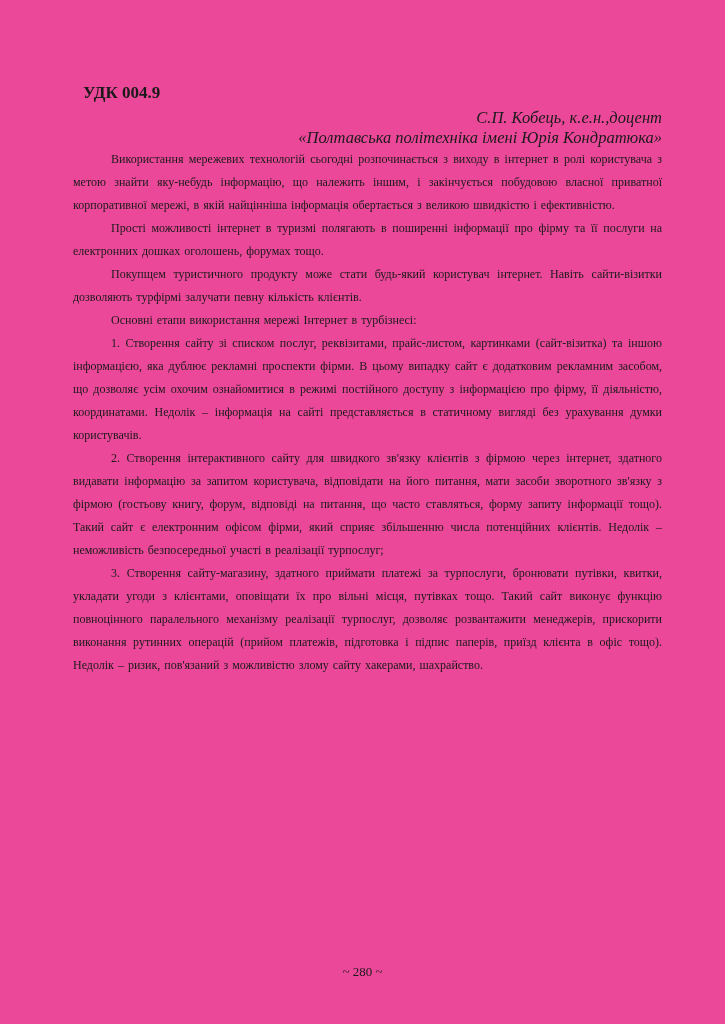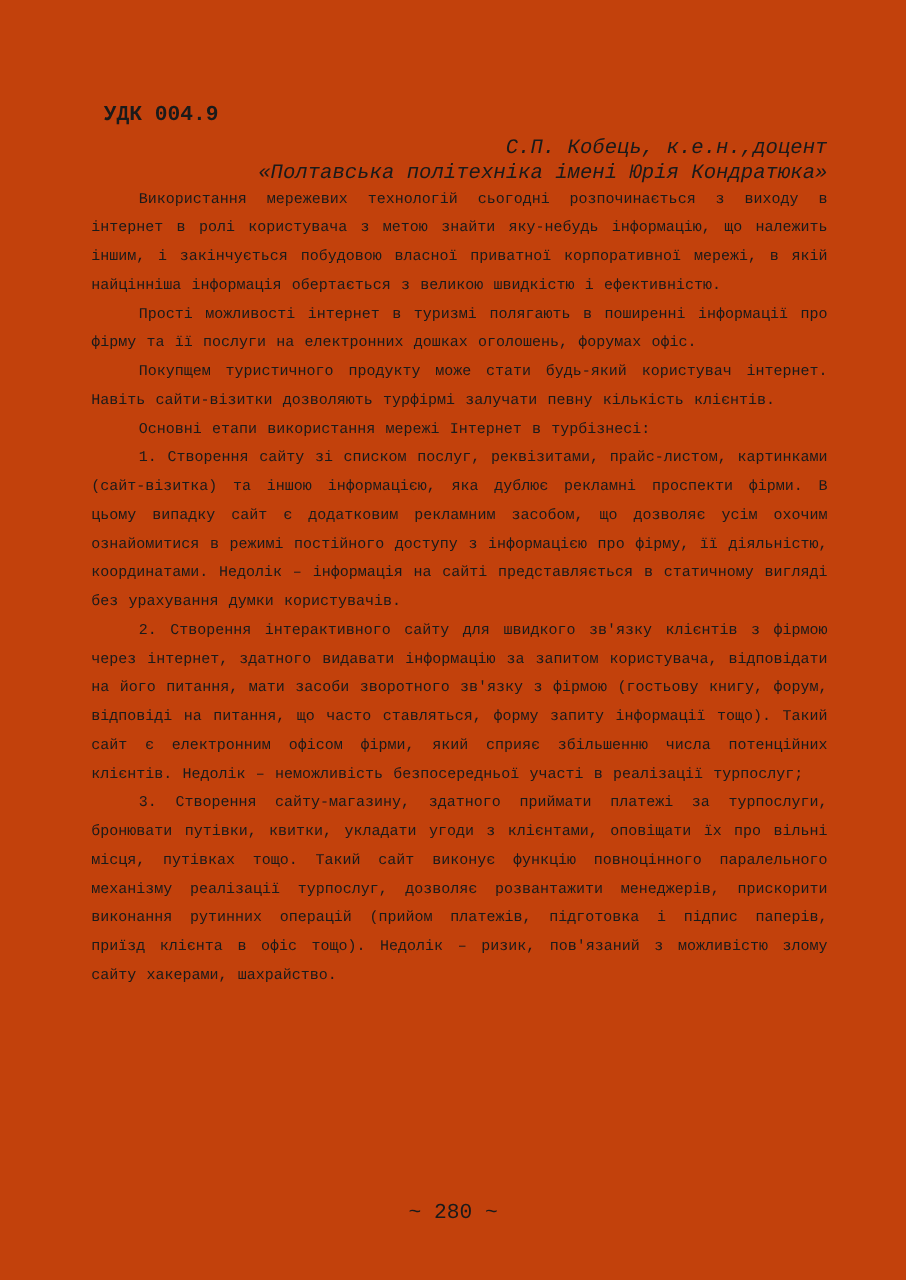--- a/index.html
+++ b/index.html
@@ -4,23 +4,23 @@
 <style>
   html, body {
     margin: 0;
     padding: 0;
     background: #ffffff;
   }
   .page {
     position: relative;
     width: 725px;
     height: 1024px;
-    background: #c2410c;
+    background: #ec4899;
     color: #1a1a1a;
-    font-family: Liberation Mono, monospace;
+    font-family: Liberation Serif, serif;
     overflow: hidden;
   }
   .content {
     position: absolute;
     left: 73px;
     top: 82px;
     width: 589px;
   }
   .udc {
     font-weight: bold;
@@ -51,40 +51,40 @@
     font-size: 12px;
     line-height: 23px;
     word-spacing: 1px;
   }
   .page-number {
     position: absolute;
     left: 0;
     right: 0;
     bottom: 44px;
     text-align: center;
-    font-size: 17px;
+    font-size: 13px;
   }
 </style>
 </head>
 <body>
 
 <div class="page">
   <div class="content">
 
     <div class="udc">УДК 004.9</div>
 
     <div class="byline">
       <div>С.П. Кобець, к.е.н.,доцент</div>
       <div>«Полтавська політехніка імені Юрія Кондратюка»</div>
     </div>
 
 
     <div class="body-text">
       <p>Використання мережевих технологій сьогодні розпочинається з виходу в інтернет в ролі користувача з метою знайти яку-небудь інформацію, що належить іншим, і закінчується побудовою власної приватної корпоративної мережі, в якій найцінніша інформація обертається з великою швидкістю і ефективністю.</p>
-      <p>Прості можливості інтернет в туризмі полягають в поширенні інформації про фірму та її послуги на електронних дошках оголошень, форумах офіс.</p>
+      <p>Прості можливості інтернет в туризмі полягають в поширенні інформації про фірму та її послуги на електронних дошках оголошень, форумах тощо.</p>
       <p>Покупщем туристичного продукту може стати будь-який користувач інтернет. Навіть сайти-візитки дозволяють турфірмі залучати певну кількість клієнтів.</p>
       <p>Основні етапи використання мережі Інтернет в турбізнесі:</p>
       <p>1. Створення сайту зі списком послуг, реквізитами, прайс-листом, картинками (сайт-візитка) та іншою інформацією, яка дублює рекламні проспекти фірми. В цьому випадку сайт є додатковим рекламним засобом, що дозволяє усім охочим ознайомитися в режимі постійного доступу з інформацією про фірму, її діяльністю, координатами. Недолік – інформація на сайті представляється в статичному вигляді без урахування думки користувачів.</p>
       <p>2. Створення інтерактивного сайту для швидкого зв'язку клієнтів з фірмою через інтернет, здатного видавати інформацію за запитом користувача, відповідати на його питання, мати засоби зворотного зв'язку з фірмою (гостьову книгу, форум, відповіді на питання, що часто ставляться, форму запиту інформації тощо). Такий сайт є електронним офісом фірми, який сприяє збільшенню числа потенційних клієнтів. Недолік – неможливість безпосередньої участі в реалізації турпослуг;</p>
       <p>3. Створення сайту-магазину, здатного приймати платежі за турпослуги, бронювати путівки, квитки, укладати угоди з клієнтами, оповіщати їх про вільні місця, путівках тощо. Такий сайт виконує функцію повноцінного паралельного механізму реалізації турпослуг, дозволяє розвантажити менеджерів, прискорити виконання рутинних операцій (прийом платежів, підготовка і підпис паперів, приїзд клієнта в офіс тощо). Недолік – ризик, пов'язаний з можливістю злому сайту хакерами, шахрайство.</p>
     </div>
 
   </div>
 
   <div class="page-number">~ 280 ~</div>

